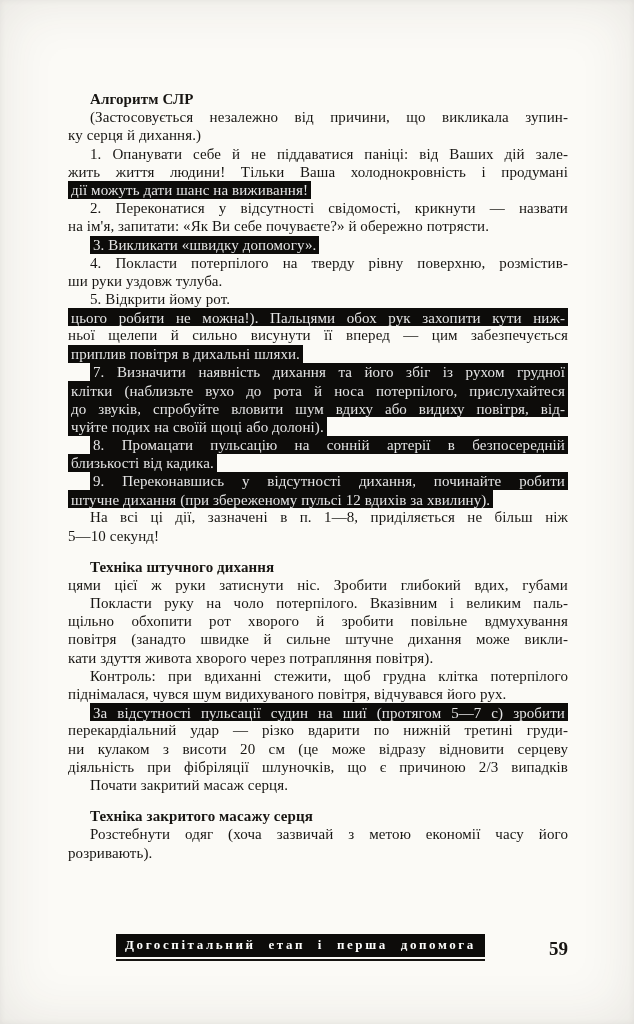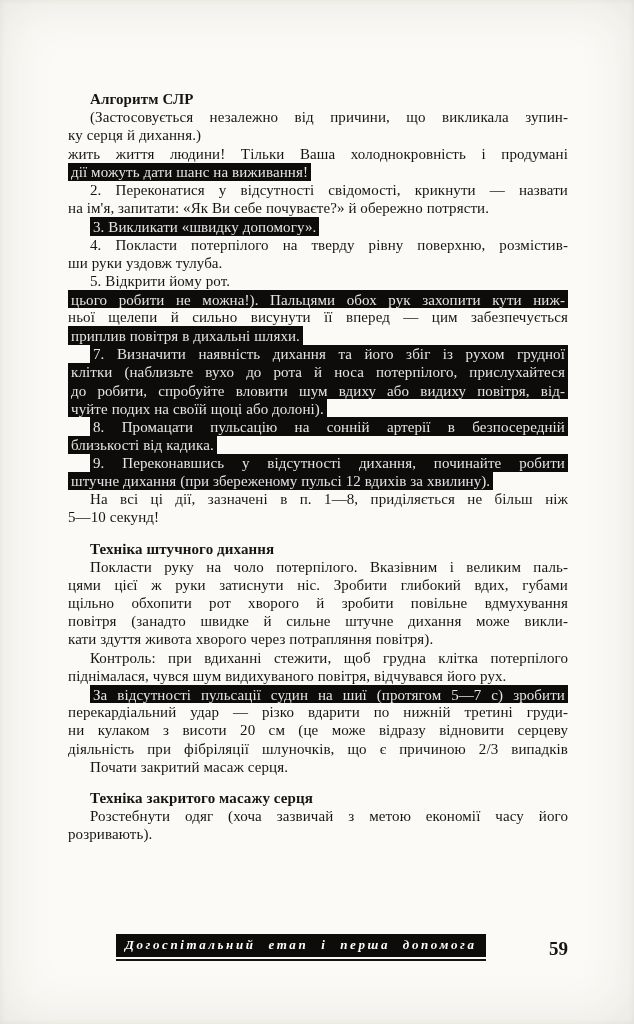--- a/index.html
+++ b/index.html
@@ -62,63 +62,63 @@
   .footer-band{
     display:inline-block;
     background:#0d0c0a;
     color:#fdfdfc;
     font-size:13px;
     font-weight:bold;
     letter-spacing:2.6px;
     word-spacing:7px;
     padding:3px 9px 4px 9px;
     white-space:nowrap;
-    font-style:italic;
   }
   .page-number{
     margin-left:auto;
     margin-right:0;
     font-size:19px;
     font-weight:bold;
     line-height:1;
     padding-bottom:3px;
   }
 </style>
 </head>
 <body>
 
 <div class="page">
   <div class="text-column">
       <div class="heading"><span class="plain">Алгоритм СЛР</span></div>
       <div class="line indent"><span class="plain">(Застосовується незалежно від причини, що викликала зупин-</span></div>
       <div class="line last"><span class="plain">ку серця й дихання.)</span></div>
+      <div class="line indent"><span class="plain">1. Опанувати себе й не піддаватися паніці: від Ваших дій зале-</span></div>
       <div class="line"><span class="plain">жить життя людини! Тільки Ваша холоднокровність і продумані</span></div>
       <div class="line last"><span class="inv">дії можуть дати шанс на виживання!</span></div>
       <div class="line indent"><span class="plain">2. Переконатися у відсутності свідомості, крикнути — назвати</span></div>
       <div class="line last"><span class="plain">на ім'я, запитати: «Як Ви себе почуваєте?» й обережно потрясти.</span></div>
       <div class="line indent last"><span class="inv">3. Викликати «швидку допомогу».</span></div>
       <div class="line indent"><span class="plain">4. Покласти потерпілого на тверду рівну поверхню, розмістив-</span></div>
       <div class="line last"><span class="plain">ши руки уздовж тулуба.</span></div>
       <div class="line indent last"><span class="plain">5. Відкрити йому рот.</span></div>
       <div class="line"><span class="inv">цього робити не можна!). Пальцями обох рук захопити кути ниж-</span></div>
       <div class="line"><span class="plain">ньої щелепи й сильно висунути її вперед — цим забезпечується</span></div>
       <div class="line last"><span class="inv">приплив повітря в дихальні шляхи.</span></div>
       <div class="line indent"><span class="inv">7. Визначити наявність дихання та його збіг із рухом грудної</span></div>
       <div class="line"><span class="inv">клітки (наблизьте вухо до рота й носа потерпілого, прислухайтеся</span></div>
-      <div class="line"><span class="inv">до робити, спробуйте вловити шум вдиху або видиху повітря, від-</span></div>
+      <div class="line"><span class="inv">до звуків, спробуйте вловити шум вдиху або видиху повітря, від-</span></div>
       <div class="line last"><span class="inv">чуйте подих на своїй щоці або долоні).</span></div>
       <div class="line indent"><span class="inv">8. Промацати пульсацію на сонній артерії в безпосередній</span></div>
       <div class="line last"><span class="inv">близькості від кадика.</span></div>
       <div class="line indent"><span class="inv">9. Переконавшись у відсутності дихання, починайте робити</span></div>
       <div class="line last"><span class="inv">штучне дихання (при збереженому пульсі 12 вдихів за хвилину).</span></div>
       <div class="line indent"><span class="plain">На всі ці дії, зазначені в п. 1—8, приділяється не більш ніж</span></div>
       <div class="line last"><span class="plain">5—10 секунд!</span></div>
       <div class="heading"><span class="plain">Техніка штучного дихання</span></div>
+      <div class="line"><span class="plain">цями цієї ж руки затиснути ніс. Зробити глибокий вдих, губами</span></div>
       <div class="line indent"><span class="plain">Покласти руку на чоло потерпілого. Вказівним і великим паль-</span></div>
-      <div class="line"><span class="plain">цями цієї ж руки затиснути ніс. Зробити глибокий вдих, губами</span></div>
       <div class="line"><span class="plain">щільно обхопити рот хворого й зробити повільне вдмухування</span></div>
       <div class="line"><span class="plain">повітря (занадто швидке й сильне штучне дихання може викли-</span></div>
       <div class="line last"><span class="plain">кати здуття живота хворого через потрапляння повітря).</span></div>
       <div class="line indent"><span class="plain">Контроль: при вдиханні стежити, щоб грудна клітка потерпілого</span></div>
       <div class="line last"><span class="plain">піднімалася, чувся шум видихуваного повітря, відчувався його рух.</span></div>
       <div class="line indent"><span class="inv">За відсутності пульсації судин на шиї (протягом 5—7 с) зробити</span></div>
       <div class="line"><span class="plain">перекардіальний удар — різко вдарити по нижній третині груди-</span></div>
       <div class="line"><span class="plain">ни кулаком з висоти 20 см (це може відразу відновити серцеву</span></div>
       <div class="line"><span class="plain">діяльність при фібріляції шлуночків, що є причиною 2/3 випадків</span></div>
       <div class="line indent last"><span class="plain">Почати закритий масаж серця.</span></div>

